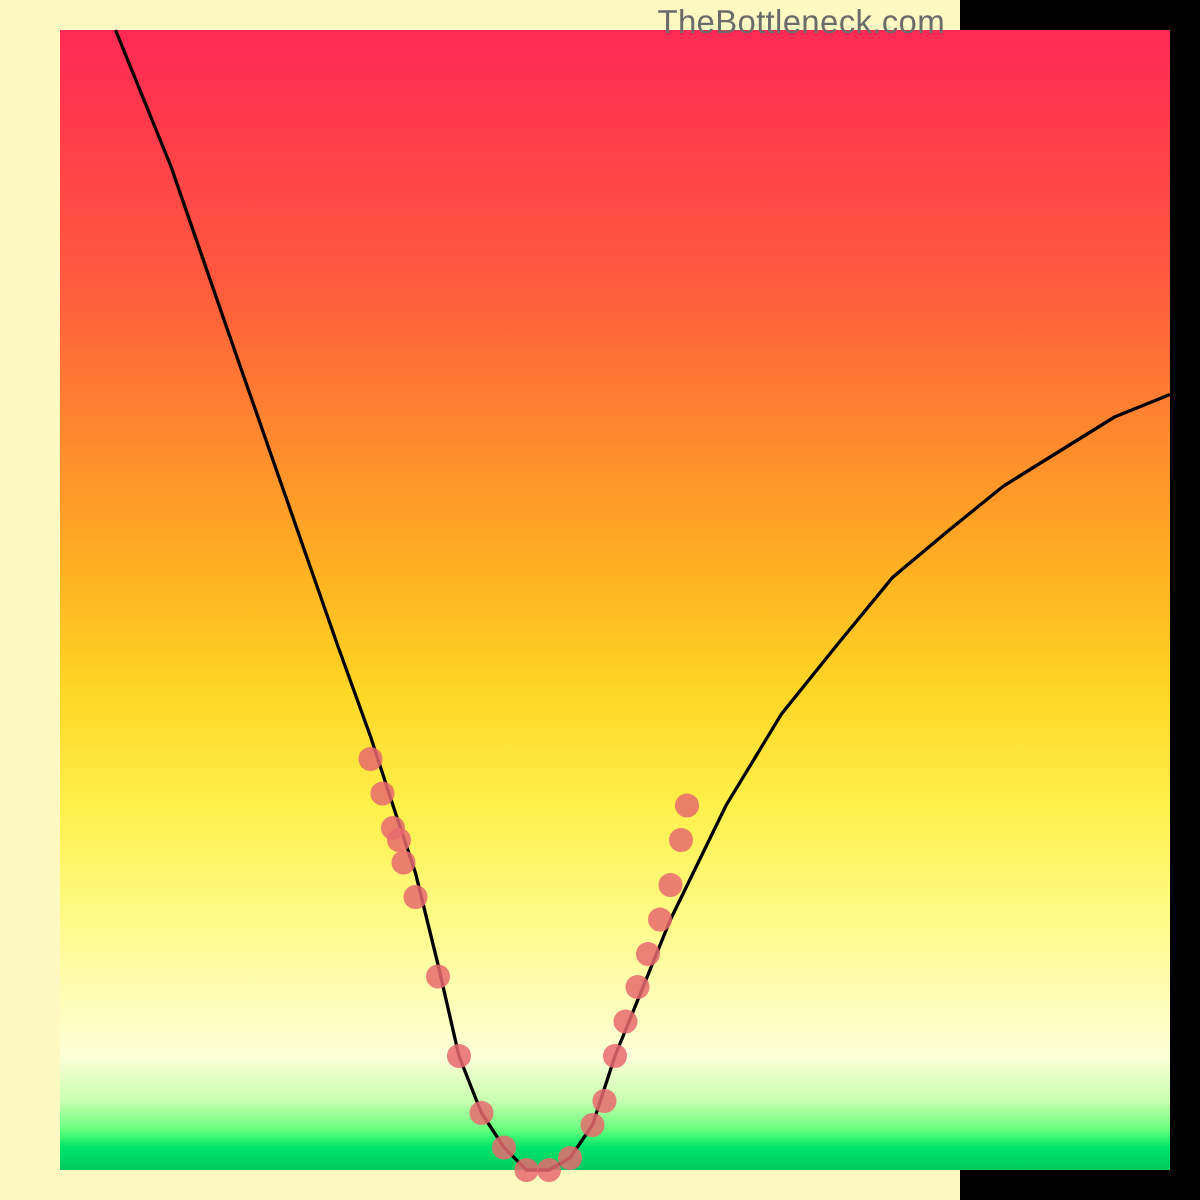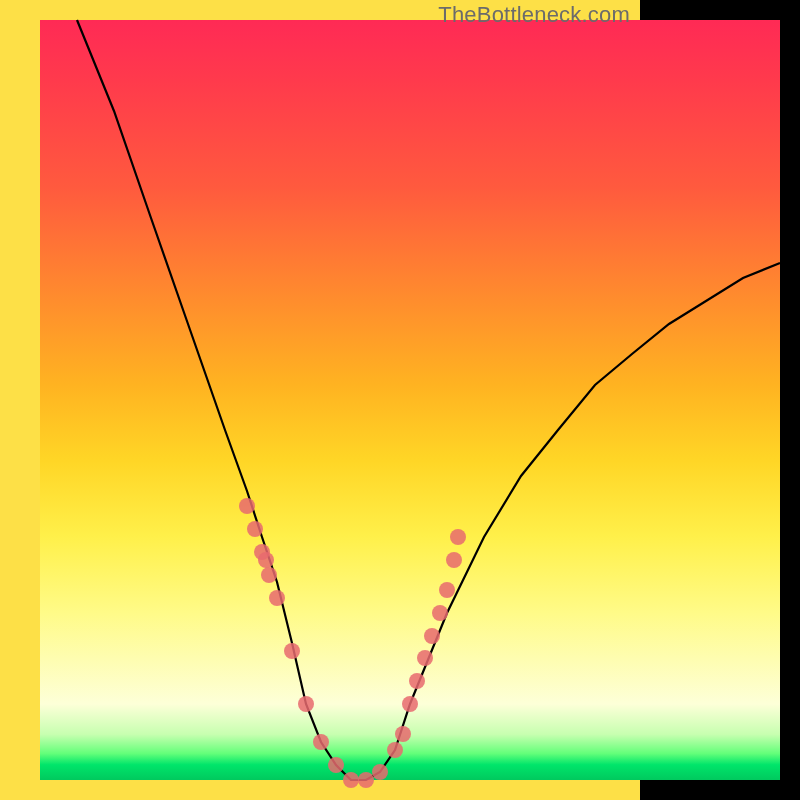--- a/index.html
+++ b/index.html
@@ -8,21 +8,21 @@
     width: 800px;
     height: 800px;
     overflow: hidden;
     background: #000;
     font-family: Arial, Helvetica, sans-serif;
   }
   .frame {
     position: absolute;
     left: 0; top: 0;
     width: 640px; height: 800px;
-    background: #fde047;
+    background: #fef9c3;
   }
   .plot {
     position: absolute;
     left: 40px;
     top: 20px;
     width: 740px;
     height: 760px;
     
     background: linear-gradient(
       to bottom,

